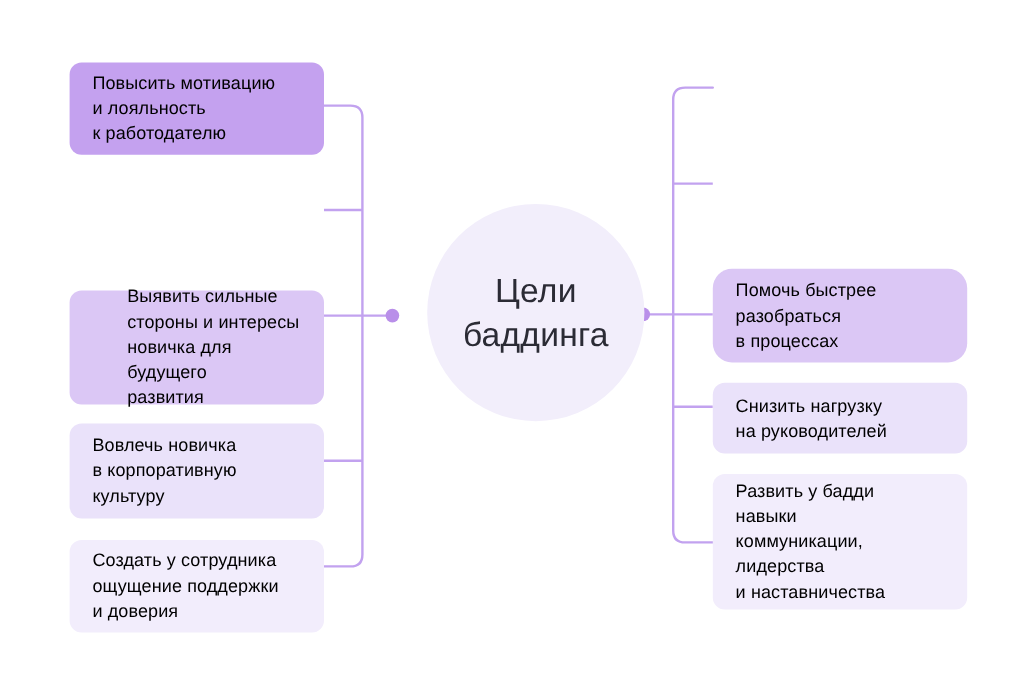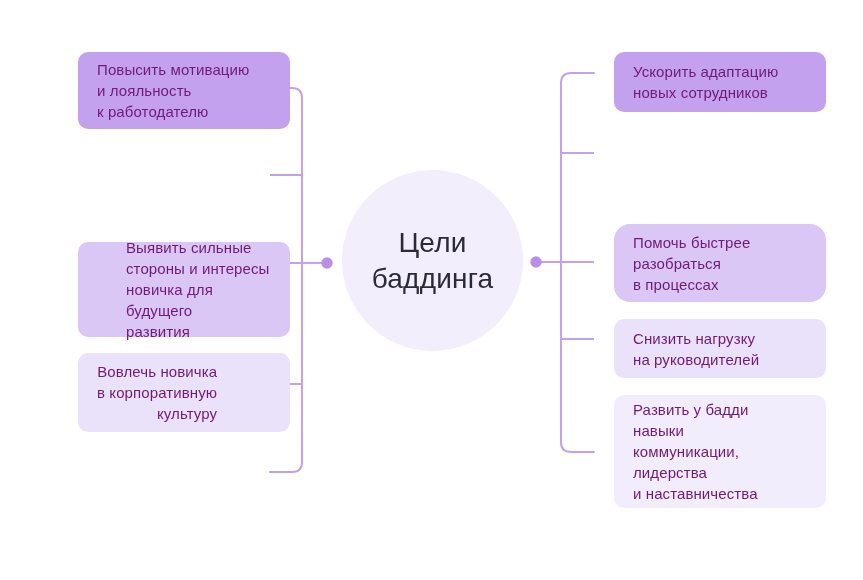--- a/index.html
+++ b/index.html
@@ -28,40 +28,39 @@
     position: absolute;
     box-sizing: border-box;
     width: 212px;
     border-radius: 10px;
     display: flex;
     align-items: center;
     padding: 8px 12px 8px 19px;
     font-size: 15px;
     line-height: 21px;
     letter-spacing: 0.1px;
-    color: #701a75;
+    color: #000000;
     white-space: pre-line;
-    margin-left: 20px;
   }
   .goal span { white-space: pre-line; }
   .col-left  { left: 58px; }
   .col-right { left: 594px; }
   .box-l1 { top: 52px;  height: 77px; }
   .box-l2 { top: 147px; height: 76px; }
   .box-l3 { top: 242px; height: 95px; }
-  .box-l4 { top: 353px; height: 79px; text-align: right; }
+  .box-l4 { top: 353px; height: 79px; }
   .box-l5 { top: 450px; height: 77px; }
   .box-r1 { top: 52px;  height: 60px; }
   .box-r2 { top: 128px; height: 79px; }
   .box-r3 { top: 224px; height: 78px; }
   .box-r4 { top: 319px; height: 59px; }
   .box-r5 { top: 395px; height: 113px; }
   .center-circle {
     position: absolute;
-    left: 342px;
+    left: 356px;
     top: 170px;
     width: 181px;
     height: 181px;
     border-radius: 50%;
     display: flex;
     align-items: center;
     justify-content: center;
     text-align: center;
   }
   .center-circle span {
@@ -101,30 +100,31 @@
     <span>Выявить сильные
 стороны и интересы
 новичка для будущего
 развития</span>
   </div>
   <div class="goal col-left box-l4" style="background: rgb(234, 226, 250);">
     <span>Вовлечь новичка
 в корпоративную
 культуру</span>
   </div>
+  <div class="goal col-left box-l5" style="background: rgb(242, 237, 252);">
+    <span>Создать у сотрудника
+ощущение поддержки
+и доверия</span>
+  </div>
 
   <div class="center-circle" style="background: rgb(242, 238, 251);">
     <span style="color: rgb(43, 43, 53);">Цели
 баддинга</span>
   </div>
 
-  <div class="goal col-right box-r1" style="background: rgb(196, 161, 239);">
-    <span>Ускорить адаптацию
-новых сотрудников</span>
-  </div>
   <div class="goal col-right box-r3" style="background: rgb(219, 199, 245); border-radius: 16px;">
     <span>Помочь быстрее
 разобраться
 в процессах</span>
   </div>
   <div class="goal col-right box-r5" style="background: rgb(242, 237, 252);">
     <span>Развить у бадди
 навыки
 коммуникации,
 лидерства

